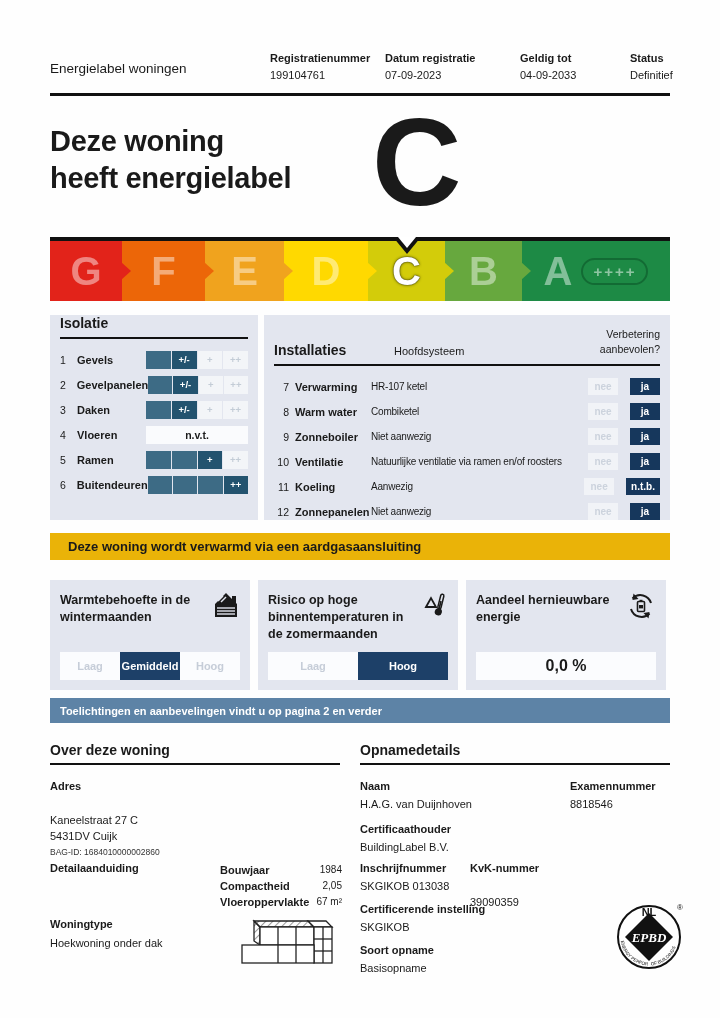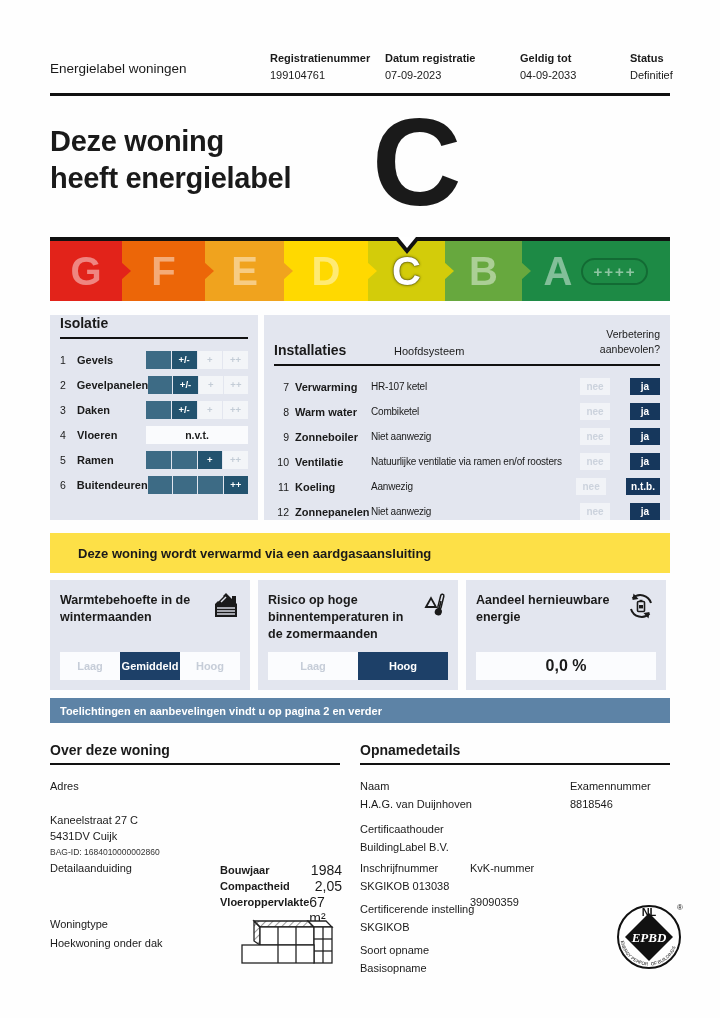--- a/index.html
+++ b/index.html
@@ -52,56 +52,56 @@
   .cell.nvt { background:#fafbfd; color:#1a1a1a; font-size:10.5px; width:102px; flex:none; }
 
   .inst-head { display:flex; align-items:flex-end; }
   .inst-head .t { width:120px; }
   .inst-head .sys { font-size:11px; padding-bottom:1px; }
   .inst-head .adv { margin-left:auto; font-size:10.5px; text-align:right; width:86px; line-height:1.45; padding-bottom:1px; }
   .inst-row { display:flex; align-items:center; height:25px; }
   .inst-num { width:15px; font-size:10.5px; text-align:right; }
   .inst-lbl { width:82px; font-size:11px; font-weight:bold; padding-left:6px; }
   .inst-sys { flex:1; font-size:10px; letter-spacing:-0.2px; white-space:nowrap; }
-  .pills { display:flex; gap:20px; }
+  .pills { display:flex; gap:12px; }
   .pill { height:17px; min-width:30px; padding:0 5px; display:flex; align-items:center; justify-content:center;
           font-size:10px; font-weight:bold; }
   .pill.no { background:#f1f3f7; color:#ccd3dd; }
   .pill.yes { background:#16375c; color:#fff; }
 
   
-  .heat-banner { position:absolute; left:50px; top:533px; width:620px; height:40px; background:#fde047;
-                 display:flex; align-items:center; padding-left:28px; font-size:13px; font-weight:bold; }
+  .heat-banner { position:absolute; left:50px; top:533px; width:620px; height:27px; background:#eab308;
+                 display:flex; align-items:center; padding-left:18px; font-size:13px; font-weight:bold; }
 
   
   .ibox { position:absolute; top:580px; width:200px; height:110px; background:#e3e6ef; padding:12px 10px; }
   .ibox .ttl { font-size:12.5px; font-weight:bold; line-height:1.35; padding-right:30px; }
   .ibox .icon { position:absolute; top:11px; right:10px; }
   .segctl { position:absolute; left:10px; right:10px; bottom:10px; height:28px; display:flex; }
   .segctl .opt { flex:1; display:flex; align-items:center; justify-content:center; background:#fbfcfe;
                  font-size:11px; font-weight:bold; color:#c6cdd8; }
   .segctl .opt.sel { background:#1d4068; color:#fff; }
   .valbar { position:absolute; left:10px; right:10px; bottom:10px; height:28px; background:#fbfcfe;
             display:flex; align-items:center; justify-content:center; font-size:16px; font-weight:bold; }
 
   
   .foot-banner { position:absolute; left:50px; top:698px; width:620px; height:25px; background:#5d83a6;
                  color:#fff; font-size:11px; font-weight:bold; display:flex; align-items:center; padding-left:10px; }
 
   
   .col-title { position:absolute; top:742px; font-size:14px; font-weight:bold; }
   .col-rule { position:absolute; top:763px; height:2px; background:#111; }
-  .blk-lbl { font-size:11px; font-weight:normal; }
+  .blk-lbl { font-size:11px; font-weight:bold; }
   .blk-val { font-size:11px; line-height:16px; }
   .tiny { font-size:8.5px; color:#333; }
   .abs { position:absolute; }
   .facts { width:122px; }
   .fact { display:flex; justify-content:space-between; line-height:16px; }
   .fact .l { font-size:11px; font-weight:bold; }
-  .fact .v { font-size:14px; }
+  .fact .v { font-size:10px; }
 </style>
 </head>
 <body>
 
 <div class="page">
 
   <div class="hdr">
     <div class="hdr-title">Energielabel woningen</div>
     <div class="hdr-field" style="left:220px">
       <div class="lbl">Registratienummer</div>

